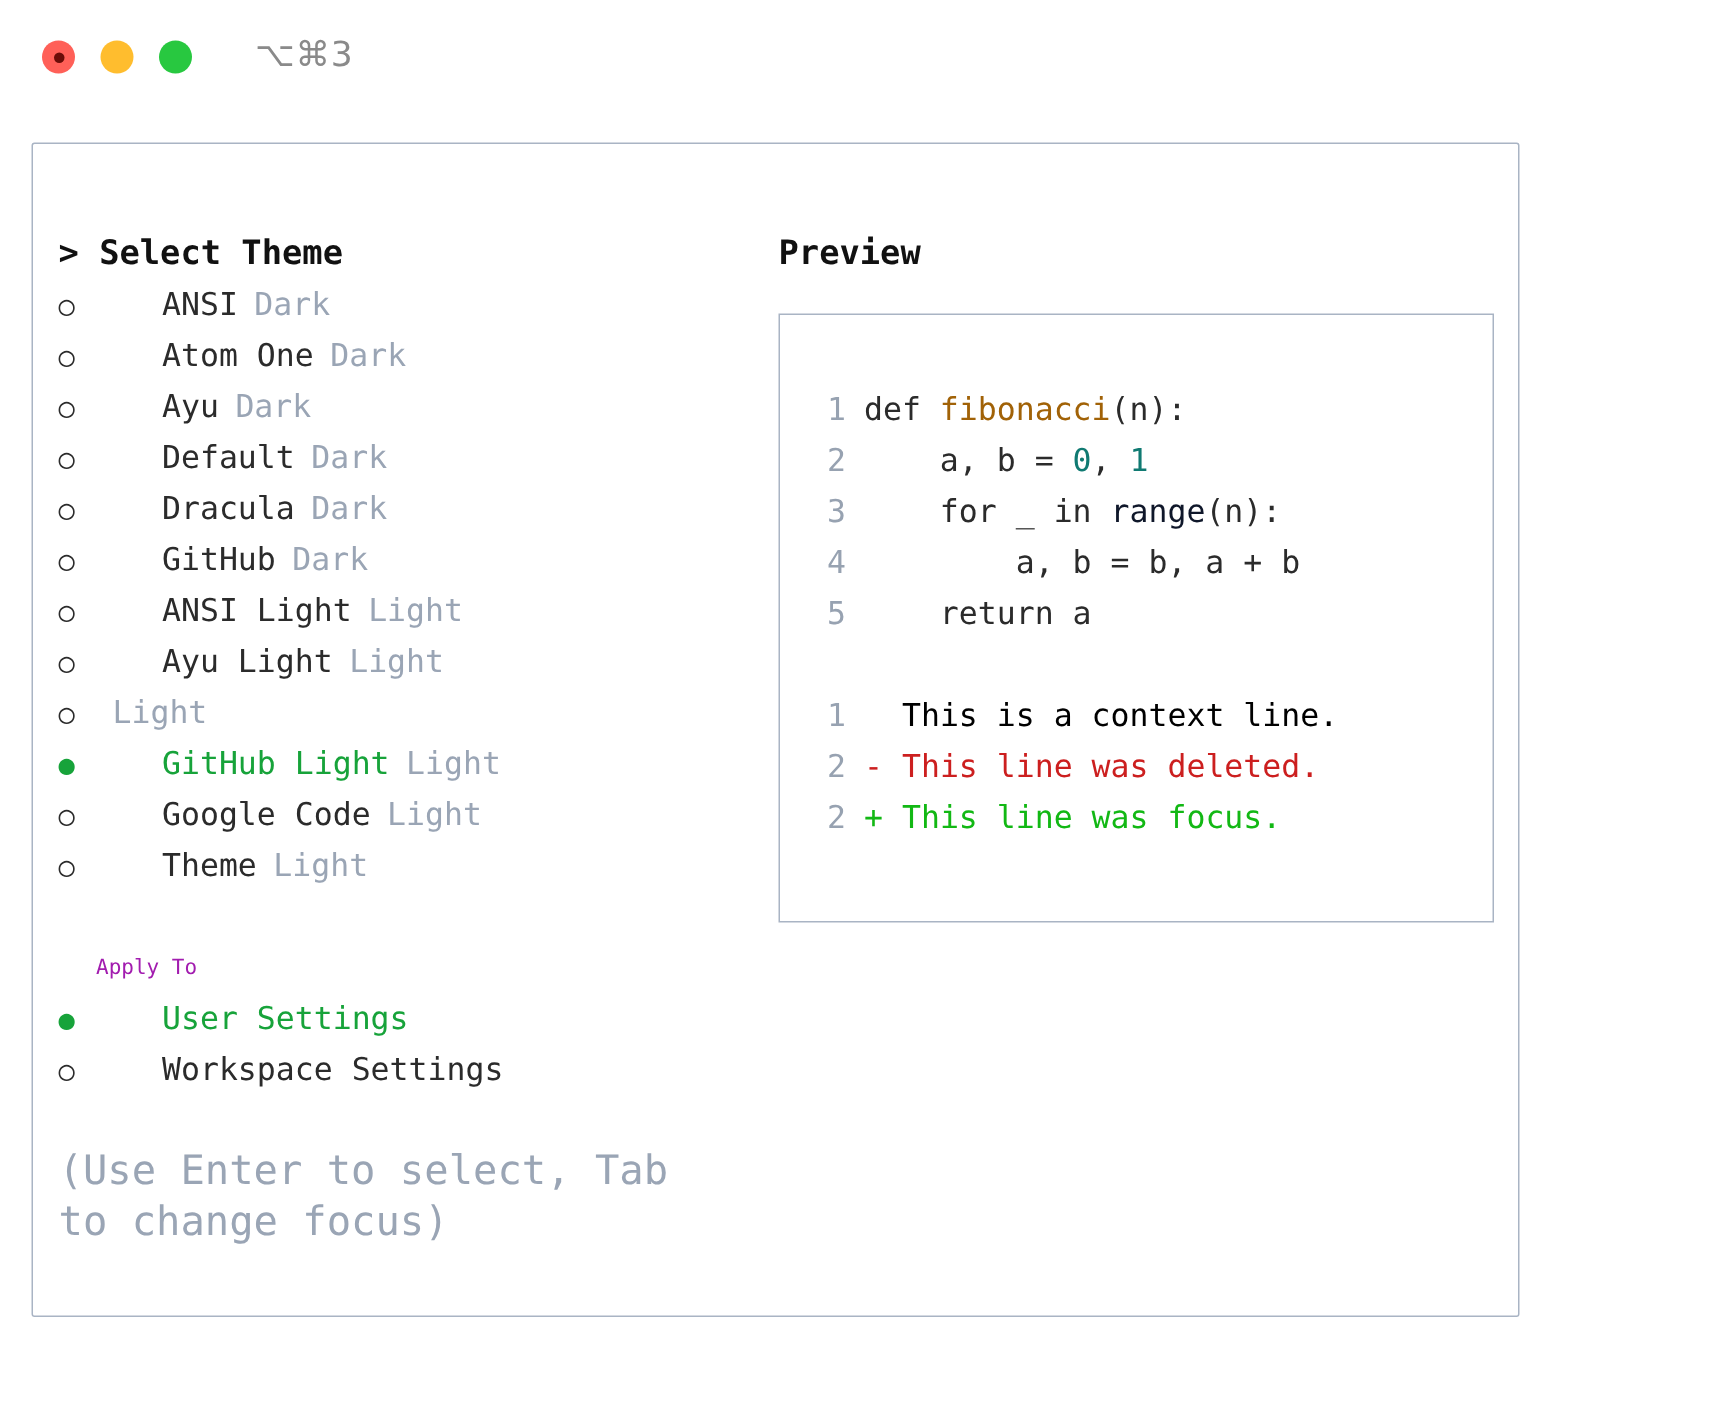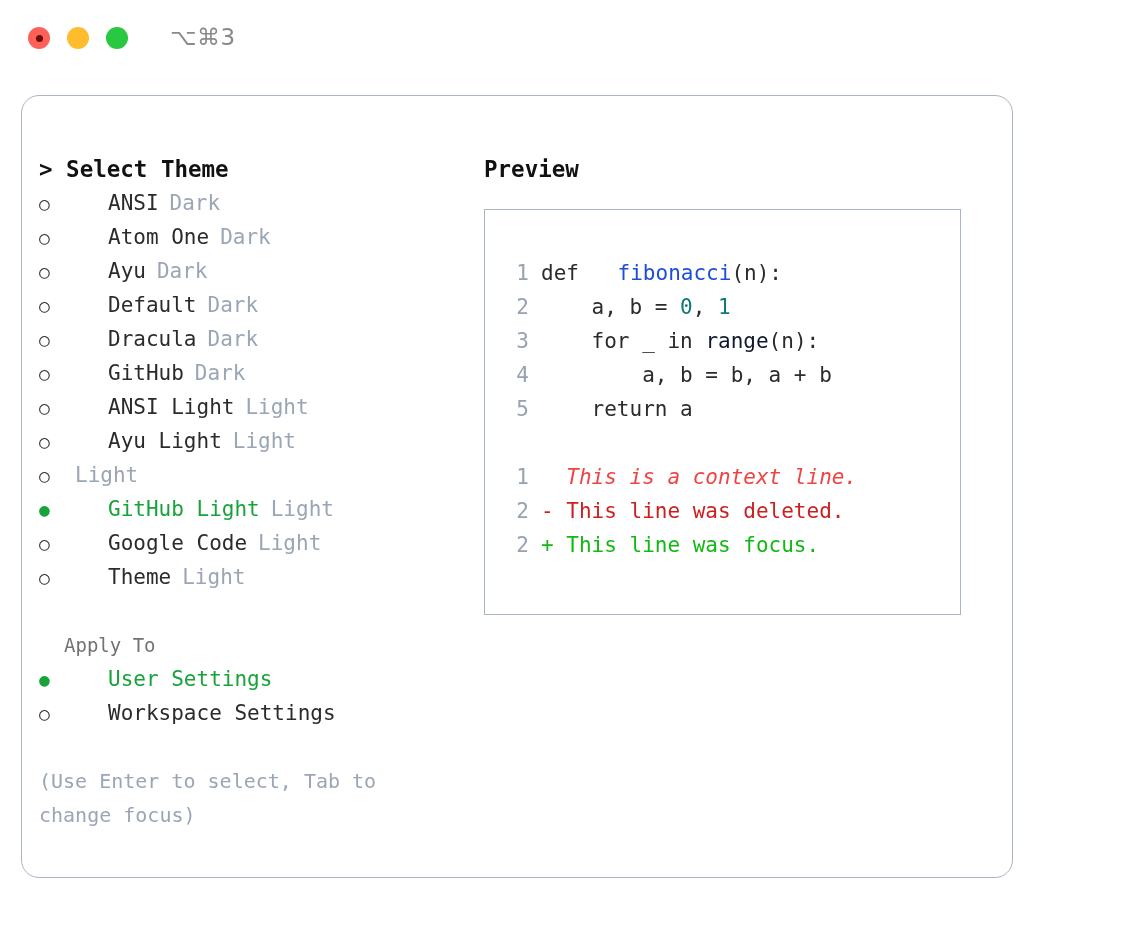--- a/index.html
+++ b/index.html
@@ -72,21 +72,21 @@
   }
 
   
   #content-panel {
     position: absolute;
     left: 21px;
     top: 95px;
     width: 992px;
     height: 783px;
     border: 1.5px solid #a9b4c4;
-    border-radius: 18px;
+    border-radius: 2px;
     box-sizing: border-box;
     background: #ffffff;
   }
 
   
   #theme-column {
     position: absolute;
     left: 17px;
     top: 56px;
     width: 450px;
@@ -119,41 +119,41 @@
   .opt-row.is-selected .opt-bullet { color: #17a33a; }
   .opt-label { color: #2b2b2b; margin-left: 44px; }
   .opt-row.is-selected .opt-label { color: #17a33a; }
   .opt-tag {
     color: #9aa5b5;
     padding-left: 11px;
   }
 
   #apply-block { margin-top: 34px; }
   .sub-heading {
-    font-size: 19px;
-    color: #737373;
+    font-size: 14px;
+    color: #a21caf;
     line-height: 34px;
     height: 34px;
     padding-left: 25px;
     white-space: pre;
   }
 
   #hint-text {
     margin-top: 34px;
-    font-size: 20px;
+    font-size: 27px;
     line-height: 34px;
     color: #9aa5b5;
     width: 410px;
     white-space: normal;
   }
 
   
   #preview-column {
     position: absolute;
-    left: 462px;
+    left: 497px;
     top: 56px;
     width: 490px;
   }
 
   #preview-box {
     margin-top: 23px;
     width: 477px;
     height: 406px;
     border: 1.5px solid #a9b4c4;
     box-sizing: border-box;
@@ -171,26 +171,26 @@
     padding-left: 18px;
   }
   .ln {
     width: 26px;
     flex: 0 0 26px;
     text-align: right;
     color: #97a2b1;
     padding-right: 12px;
   }
   .code-text { color: #2b2b2b; }
-  .tok-fn   { color: #1d4ed8; margin-left: 26px; }
+  .tok-fn   { color: #a16207; }
   .tok-num  { color: #107a72; }
   .tok-call { color: #0f172a; }
   .spacer-line { height: 34px; }
 
-  .diff-ctx  { color: #ef4444; font-style: italic; }
+  .diff-ctx  { color: #000000; }
   .diff-del  { color: #cc1f1f; }
   .diff-add  { color: #12b814; }
 </style>
 </head>
 <body>
 
 <div id="app-window">
 
   <div id="titlebar">
     <div class="traffic-lights">

